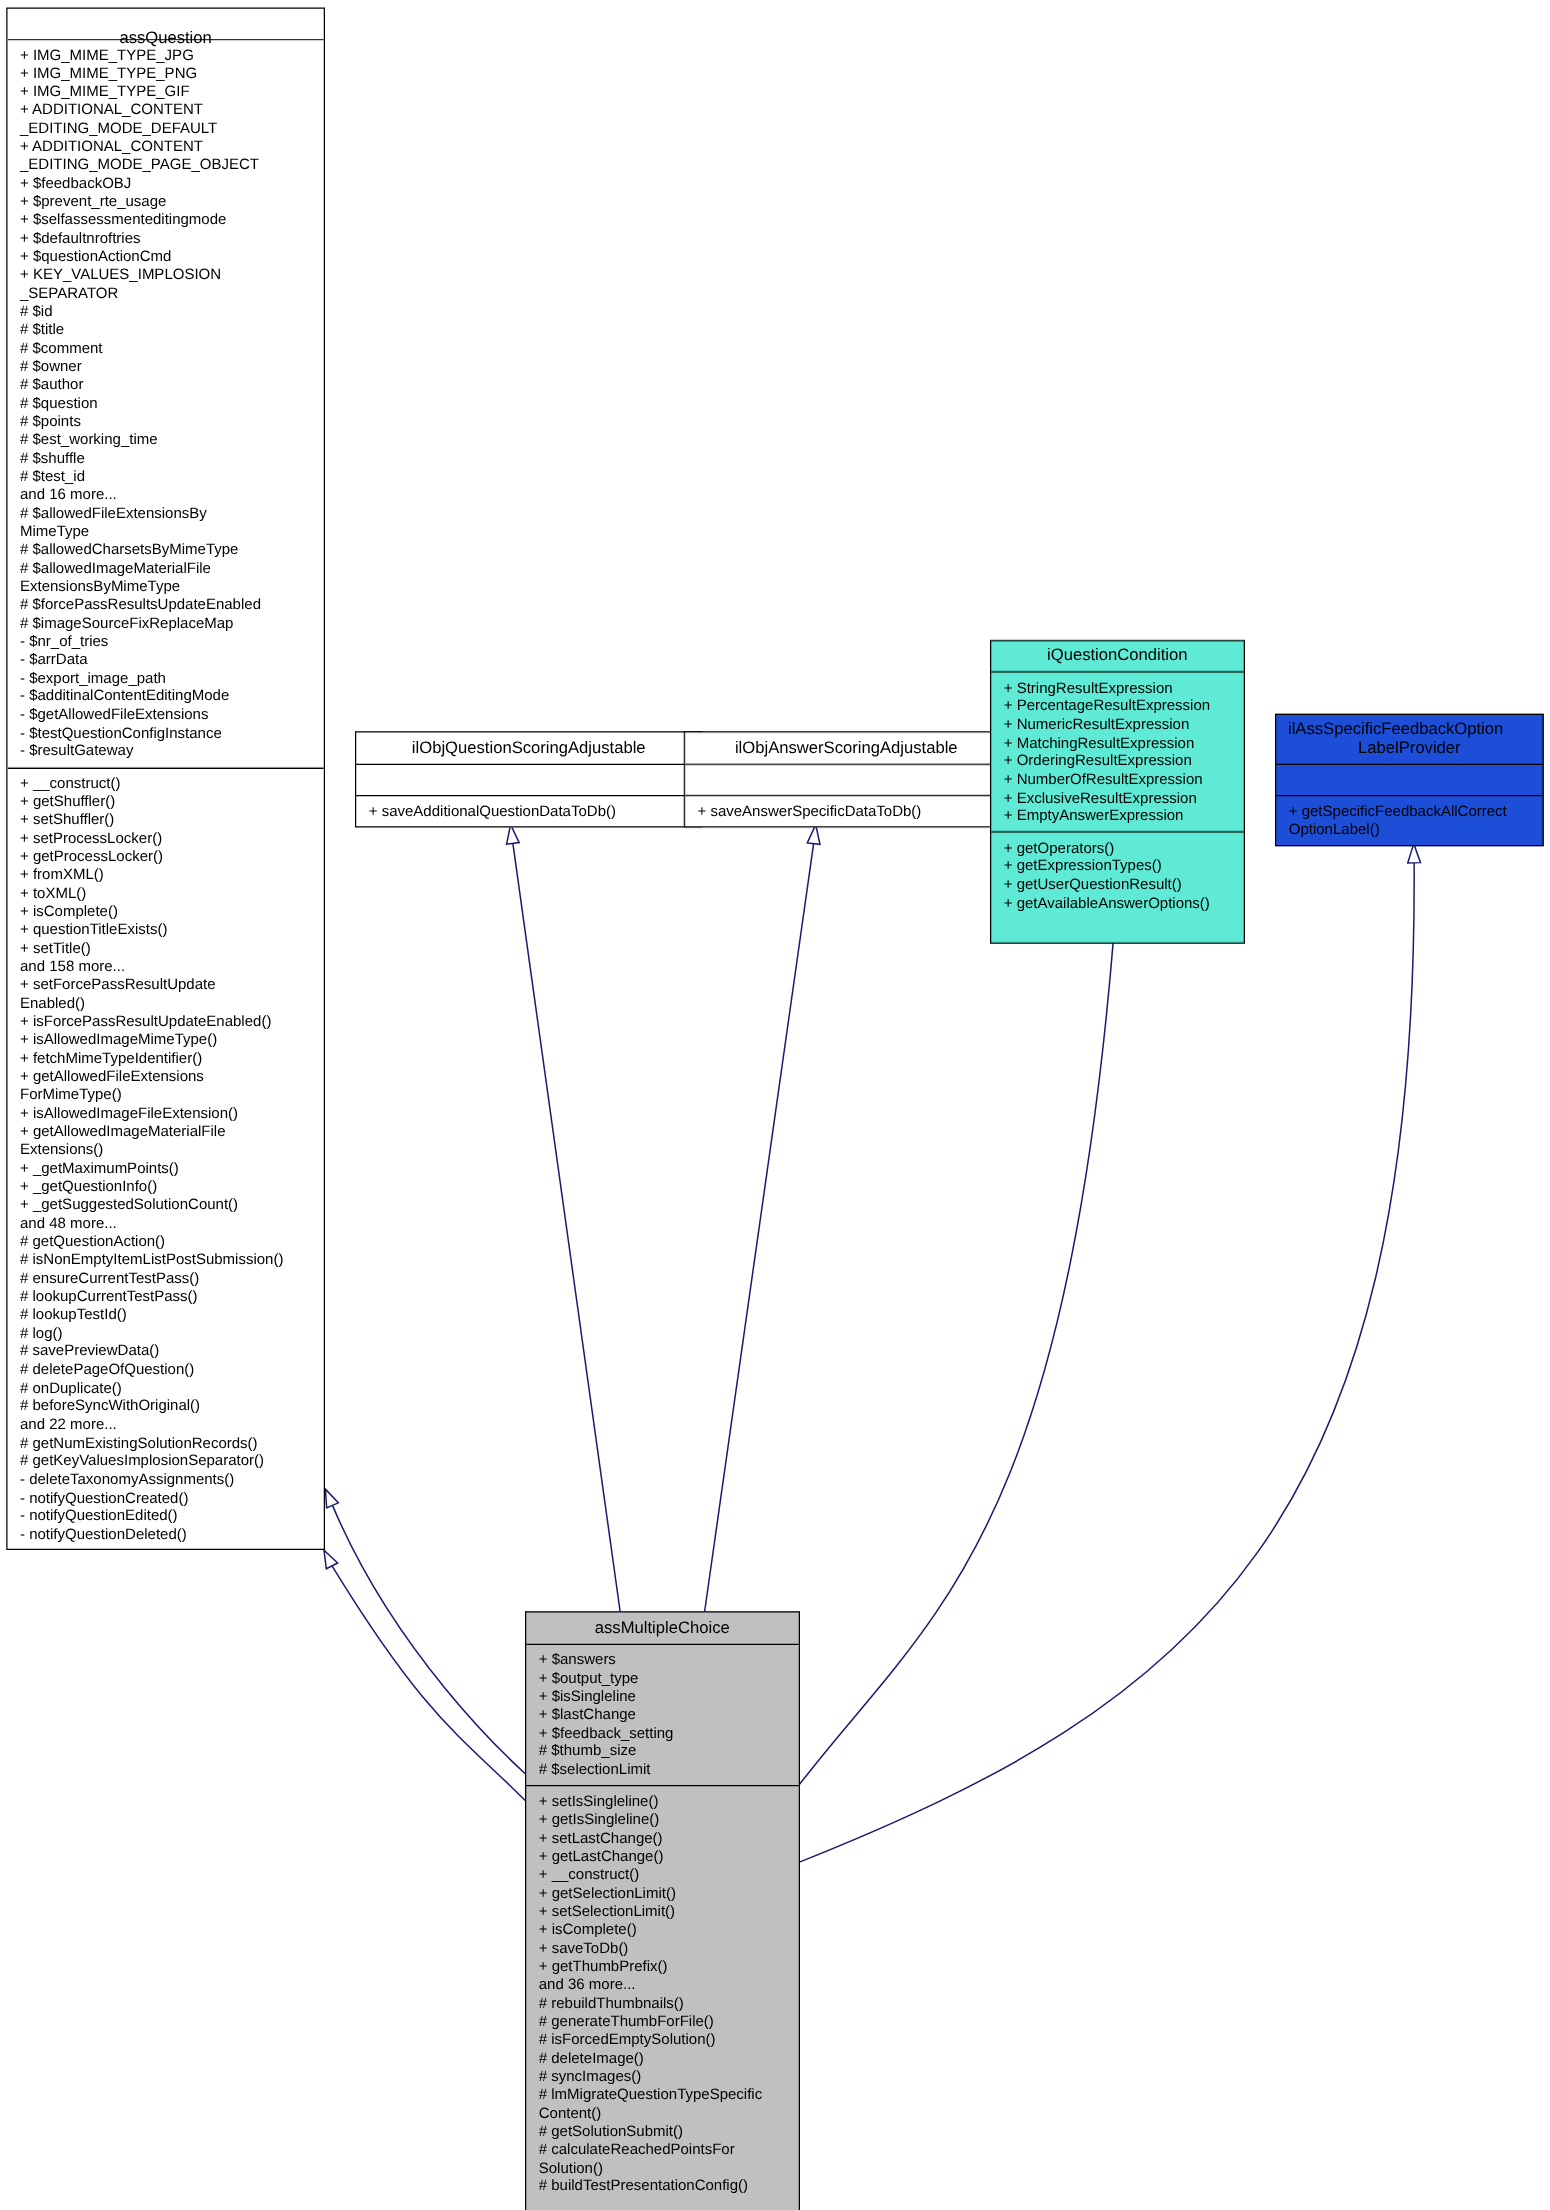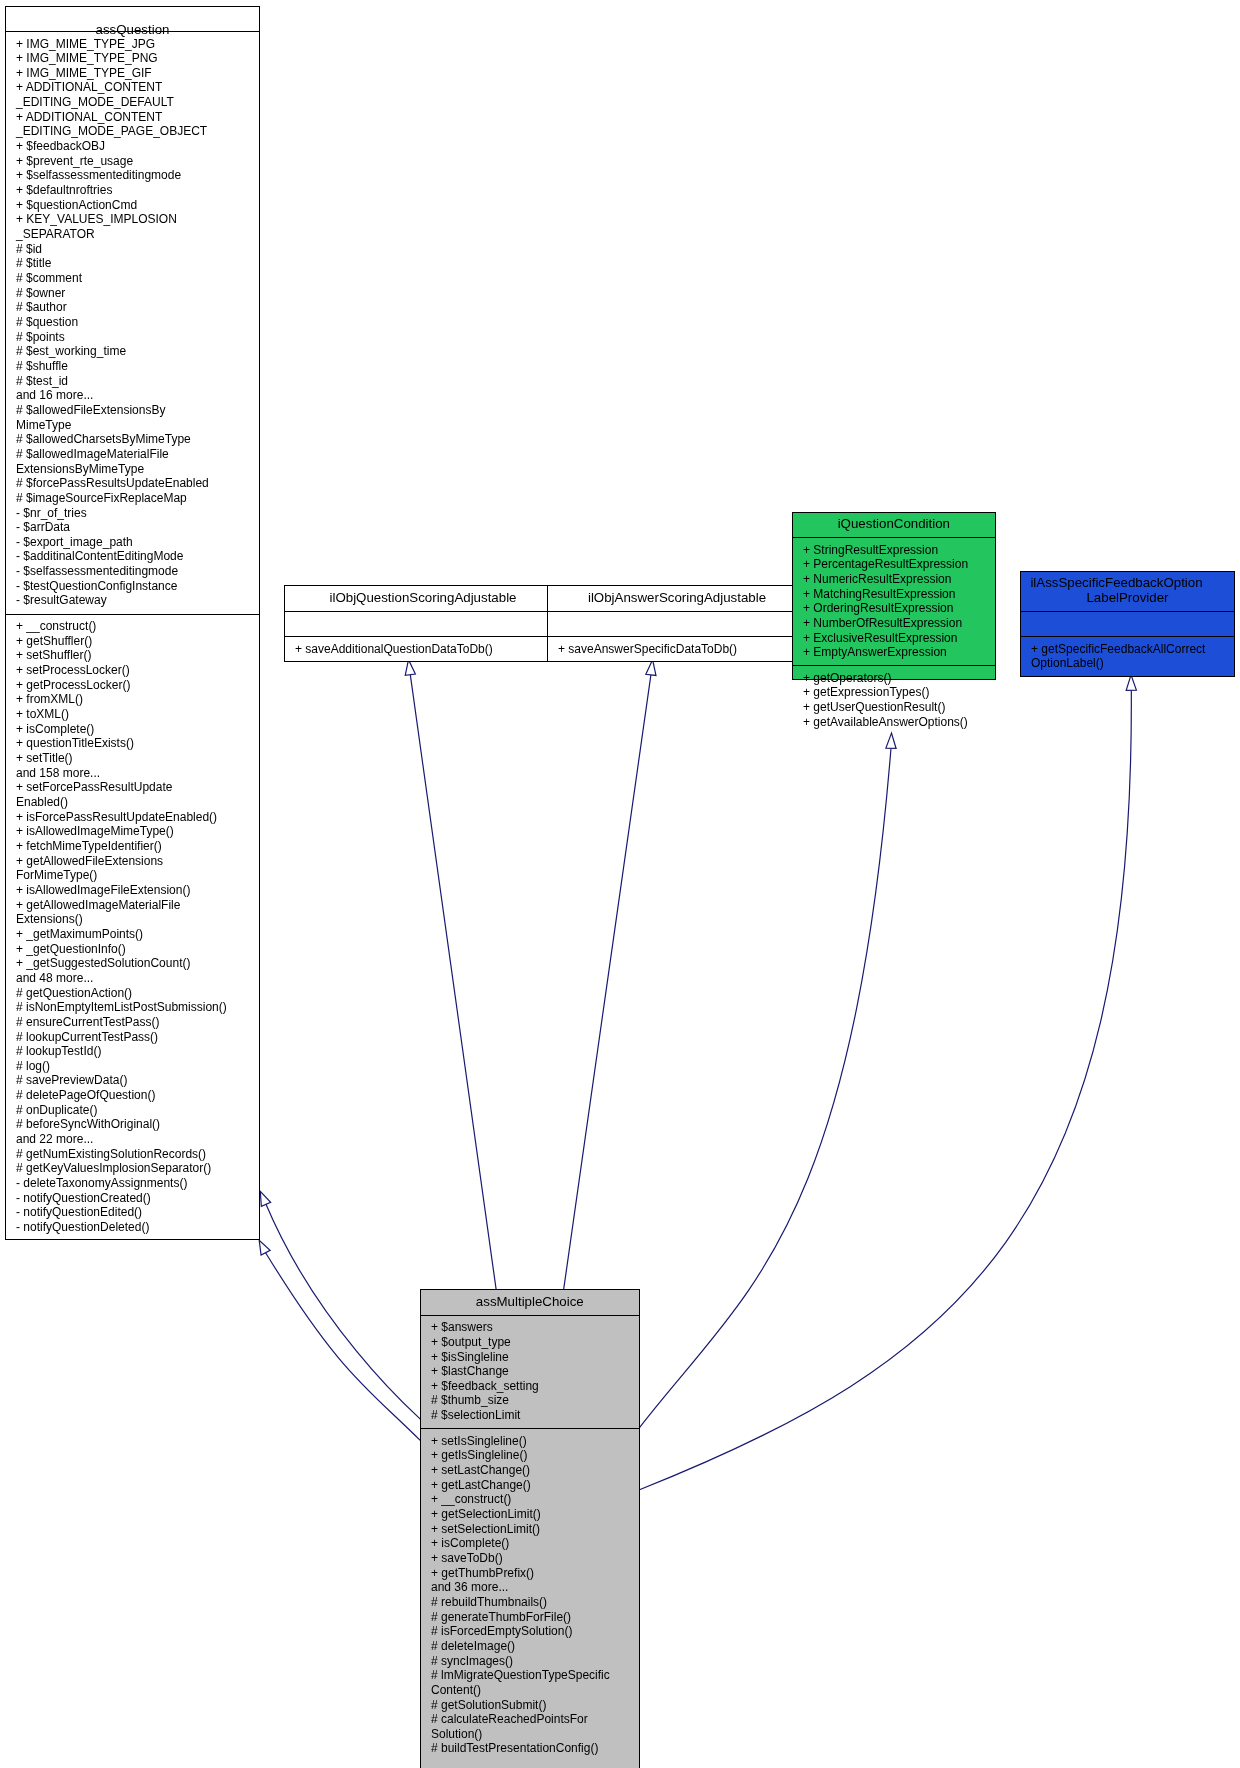--- a/index.html
+++ b/index.html
@@ -82,21 +82,21 @@
     <div class="uml-row">MimeType</div>
     <div class="uml-row"># $allowedCharsetsByMimeType</div>
     <div class="uml-row"># $allowedImageMaterialFile</div>
     <div class="uml-row">ExtensionsByMimeType</div>
     <div class="uml-row"># $forcePassResultsUpdateEnabled</div>
     <div class="uml-row"># $imageSourceFixReplaceMap</div>
     <div class="uml-row">- $nr_of_tries</div>
     <div class="uml-row">- $arrData</div>
     <div class="uml-row">- $export_image_path</div>
     <div class="uml-row">- $additinalContentEditingMode</div>
-    <div class="uml-row">- $selfassessmenteditingmode</div>
+    <div class="uml-row">- $getAllowedFileExtensions</div>
     <div class="uml-row">- $testQuestionConfigInstance</div>
     <div class="uml-row">- $resultGateway</div>
   </div>
   <div class="uml-sep" style="top:607.20px;"></div>
   <div class="uml-section" style="top:612.65px;">
     <div class="uml-row">+ __construct()</div>
     <div class="uml-row">+ getShuffler()</div>
     <div class="uml-row">+ setShuffler()</div>
     <div class="uml-row">+ setProcessLocker()</div>
     <div class="uml-row">+ getProcessLocker()</div>
@@ -158,21 +158,21 @@
       </div>
   <div class="uml-sep" style="top:24.56px;"></div>
   <div class="uml-section" style="top:30.01px;">
     <div class="uml-row">&nbsp;</div>
   </div>
   <div class="uml-sep" style="top:50.12px;"></div>
   <div class="uml-section" style="top:55.57px;">
     <div class="uml-row">+ saveAnswerSpecificDataToDb()</div>
   </div>
 </div>
-<div class="uml-class" style="left:792.30px;top:511.60px;width:203.70px;height:168px;background:#22c55e;">
+<div class="uml-class" style="left:792.30px;top:511.60px;width:203.70px;height:243px;background:#5eead4;">
   <div class="uml-title" style="top:4.45px;">
         <div class="uml-row">iQuestionCondition</div>
       </div>
   <div class="uml-sep" style="top:24.56px;"></div>
   <div class="uml-section" style="top:30.01px;">
     <div class="uml-row">+ StringResultExpression</div>
     <div class="uml-row">+ PercentageResultExpression</div>
     <div class="uml-row">+ NumericResultExpression</div>
     <div class="uml-row">+ MatchingResultExpression</div>
     <div class="uml-row">+ OrderingResultExpression</div>

